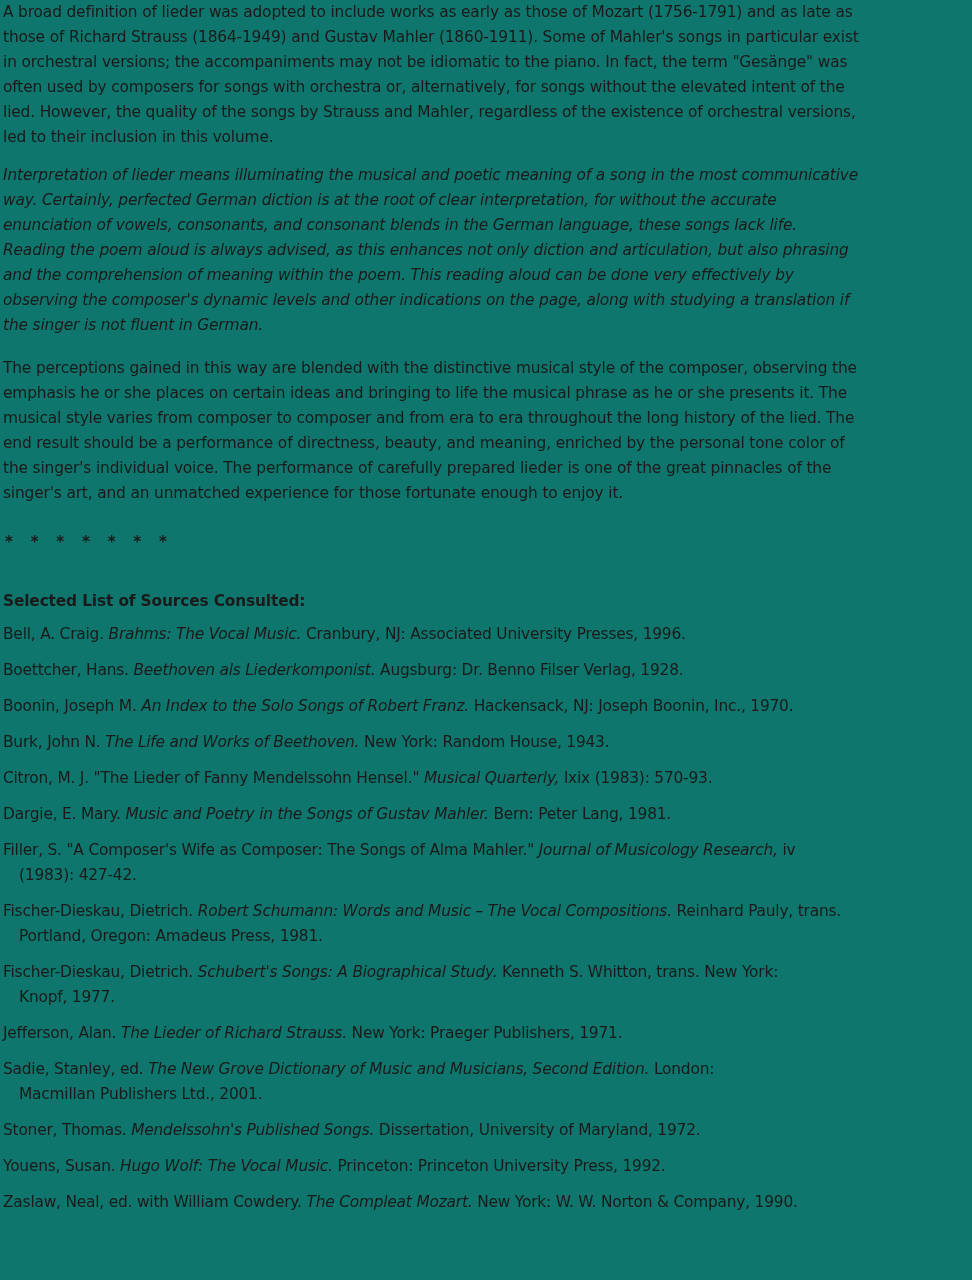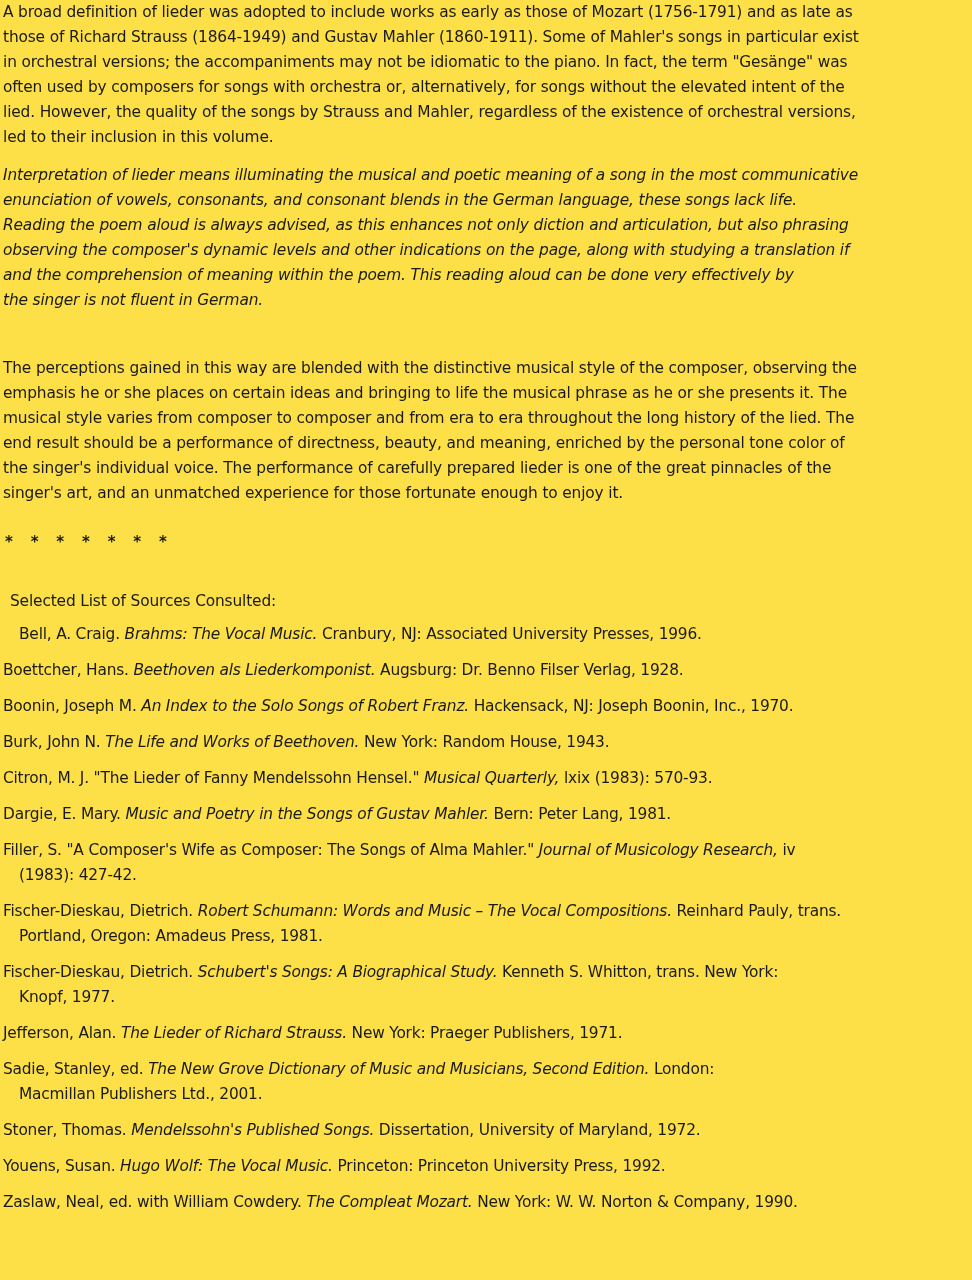--- a/index.html
+++ b/index.html
@@ -14,21 +14,21 @@
     position: relative;
     font-family: "DejaVu Sans", sans-serif;
     color: #1a1a1a;
   }
   .page {
     position: absolute;
     left: 0;
     top: 0;
     width: 972px;
     height: 1280px;
-    background: #fde047;
+    background: #0f766e;
   }
   .para {
     position: absolute;
     left: 3px;
     width: 968px;
   }
   .line {
     display: block;
     white-space: nowrap;
     font-size: 15.4px;
@@ -40,26 +40,27 @@
     position: absolute;
     left: 5px;
     top: 532px;
     font-size: 15px;
     letter-spacing: 6.3px;
     line-height: 20px;
     font-weight: bold;
   }
   .sources-heading {
     position: absolute;
-    left: 10px;
+    left: 3px;
     top: 589px;
     font-size: 15.4px;
     line-height: 25px;
     white-space: nowrap;
     letter-spacing: -0.15px;
+    font-weight: bold;
   }
   .bib {
     position: absolute;
     left: 3px;
     width: 968px;
   }
   .bib-line {
     display: block;
     white-space: nowrap;
     font-size: 15.4px;
@@ -83,43 +84,44 @@
     <span class="line">A broad definition of lieder was adopted to include works as early as those of Mozart (1756-1791) and as late as</span>
     <span class="line">those of Richard Strauss (1864-1949) and Gustav Mahler (1860-1911). Some of Mahler's songs in particular exist</span>
     <span class="line">in orchestral versions; the accompaniments may not be idiomatic to the piano. In fact, the term "Gesänge" was</span>
     <span class="line">often used by composers for songs with orchestra or, alternatively, for songs without the elevated intent of the</span>
     <span class="line">lied. However, the quality of the songs by Strauss and Mahler, regardless of the existence of orchestral versions,</span>
     <span class="line">led to their inclusion in this volume.</span>
   </div>
 
   <div class="para" style="top:163px;font-style:italic;">
     <span class="line">Interpretation of lieder means illuminating the musical and poetic meaning of a song in the most communicative</span>
+    <span class="line">way. Certainly, perfected German diction is at the root of clear interpretation, for without the accurate</span>
     <span class="line">enunciation of vowels, consonants, and consonant blends in the German language, these songs lack life.</span>
     <span class="line">Reading the poem aloud is always advised, as this enhances not only diction and articulation, but also phrasing</span>
+    <span class="line">and the comprehension of meaning within the poem. This reading aloud can be done very effectively by</span>
     <span class="line">observing the composer's dynamic levels and other indications on the page, along with studying a translation if</span>
-    <span class="line">and the comprehension of meaning within the poem. This reading aloud can be done very effectively by</span>
     <span class="line">the singer is not fluent in German.</span>
   </div>
 
   <div class="para" style="top:356px;">
     <span class="line">The perceptions gained in this way are blended with the distinctive musical style of the composer, observing the</span>
     <span class="line">emphasis he or she places on certain ideas and bringing to life the musical phrase as he or she presents it. The</span>
     <span class="line">musical style varies from composer to composer and from era to era throughout the long history of the lied. The</span>
     <span class="line">end result should be a performance of directness, beauty, and meaning, enriched by the personal tone color of</span>
     <span class="line">the singer's individual voice. The performance of carefully prepared lieder is one of the great pinnacles of the</span>
     <span class="line">singer's art, and an unmatched experience for those fortunate enough to enjoy it.</span>
   </div>
 
   <div class="stars">* * * * * * *</div>
 
   <div class="sources-heading">Selected List of Sources Consulted:</div>
 
   <div class="bib" style="top:622px;">
 
-    <div style="height:36px;margin-left:16px;">
+    <div style="height:36px;">
       <span class="bib-line"><span>Bell, A. Craig. </span><span class="it">Brahms: The Vocal Music.</span><span> Cranbury, NJ: Associated University Presses, 1996.</span></span>
     </div>
 
     <div style="height:36px;">
       <span class="bib-line"><span>Boettcher, Hans. </span><span class="it">Beethoven als Liederkomponist.</span><span> Augsburg: Dr. Benno Filser Verlag, 1928.</span></span>
     </div>
 
     <div style="height:36px;">
       <span class="bib-line"><span>Boonin, Joseph M. </span><span class="it">An Index to the Solo Songs of Robert Franz.</span><span> Hackensack, NJ: Joseph Boonin, Inc., 1970.</span></span>
     </div>

